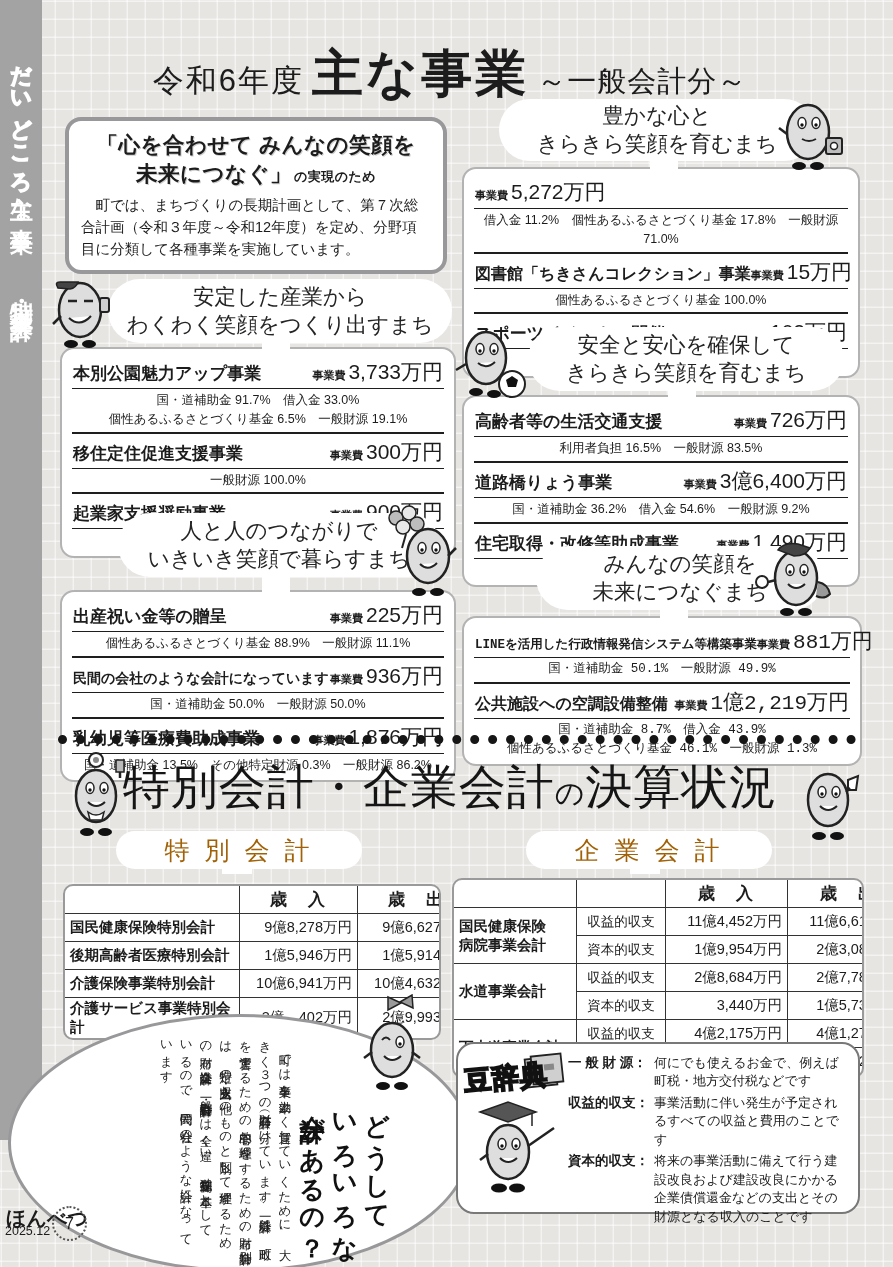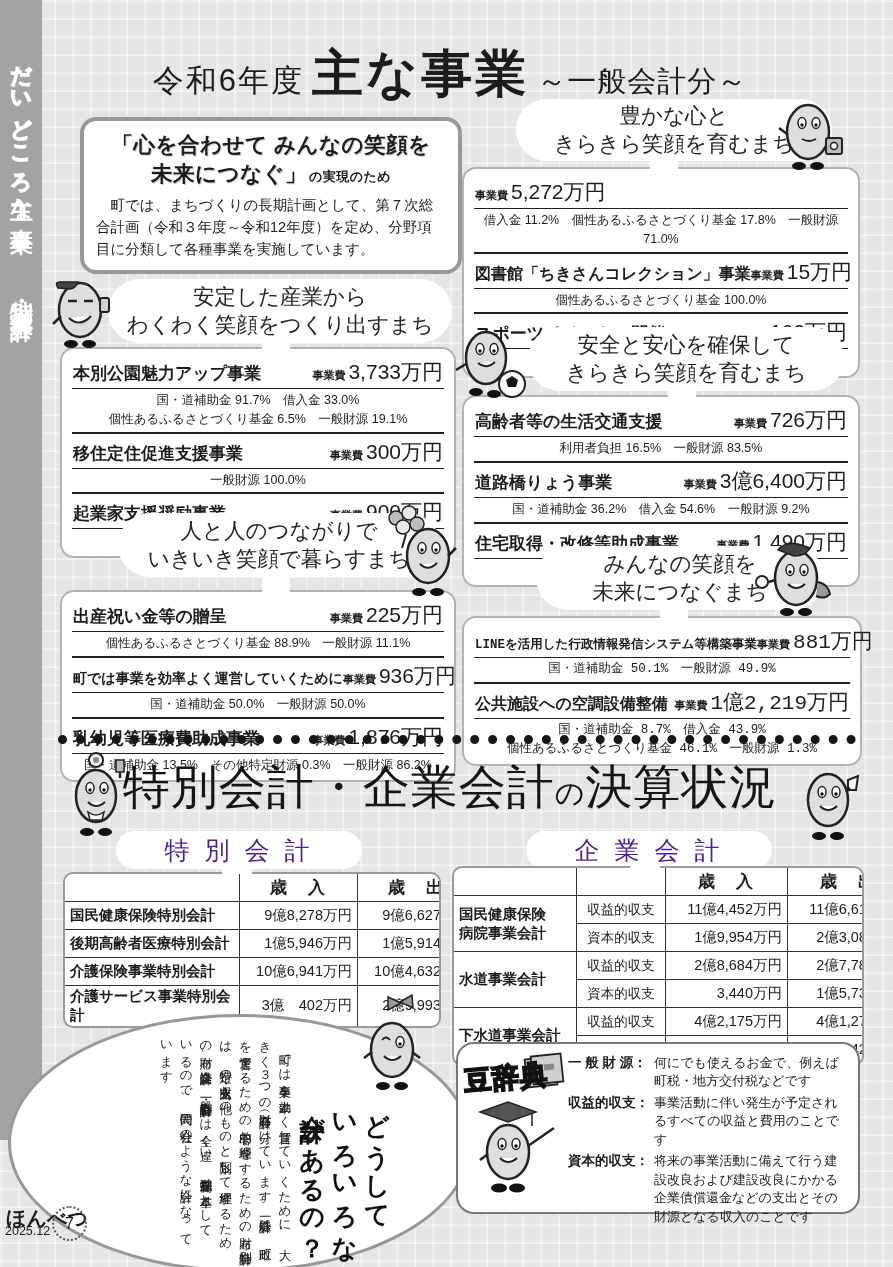--- a/index.html
+++ b/index.html
@@ -19,21 +19,21 @@
   .sb{position:absolute;writing-mode:vertical-rl;font-weight:bold;left:7px;letter-spacing:3px;}
   .sb1{top:50px;font-size:21px;color:#a3a3a3;-webkit-text-stroke:1.3px #ffffff;text-shadow:0 0 1px #fff;}
   .sb2{top:178px;font-size:23px;color:#fff;}
   .sb3{top:282px;font-size:23px;color:#fff;}
   
   .main-title{position:absolute;left:50px;top:40px;width:800px;display:flex;justify-content:center;align-items:baseline;gap:8px;z-index:2;}
   .mt-era{font-size:31px;letter-spacing:2px;}
   .mt-main{font-size:51px;font-weight:bold;letter-spacing:3px;}
   .mt-suffix{font-size:29px;letter-spacing:1px;}
   
-  .slogan-box{position:absolute;left:80px;top:117px;width:382px;box-sizing:border-box;background:#fff;border:4px solid #98989a;border-radius:16px;padding:9px 10px 10px;z-index:2;}
+  .slogan-box{position:absolute;left:65px;top:117px;width:382px;box-sizing:border-box;background:#fff;border:4px solid #98989a;border-radius:16px;padding:9px 10px 10px;z-index:2;}
   .slogan-l1,.slogan-l2{font-size:21.5px;font-weight:bold;text-align:center;letter-spacing:0.5px;text-shadow:1px 1px 0 #cfcfcf;}
   .slogan-l2 .sfx{font-size:13px;text-shadow:none;margin-left:2px;}
   .slogan-body{font-size:14.5px;line-height:1.5;margin:7px 2px 0;}
   
   .bubble{position:absolute;background:#fff;border-radius:40px;display:flex;align-items:center;justify-content:center;text-align:center;font-size:21.5px;line-height:1.32;white-space:pre-line;z-index:2;color:#242424;}
   .tail{position:absolute;background:#fff;z-index:3;}
   
   .pbox{position:absolute;background:#fff;border:2px solid #b3b3b3;border-radius:14px;box-sizing:border-box;padding:5px 10px 3px;z-index:2;}
   .proj+.proj{border-top:2.5px solid #1e1e1e;}
   .p-head{display:flex;justify-content:space-between;align-items:baseline;padding:4px 1px 2px;border-bottom:1.5px solid #1e1e1e;}
@@ -43,23 +43,23 @@
   .p-name.xs{font-size:12.5px;}
   .p-cost{white-space:nowrap;}
   .p-cost-label{font-size:11px;font-weight:bold;margin-right:3px;}
   .p-cost-val{font-size:21px;}
   .p-bd{font-size:12.5px;text-align:center;white-space:pre-line;line-height:1.5;padding:2px 0 3px;}
   
   .dots{position:absolute;left:58px;top:735px;width:798px;height:0;border-top:9px dotted #161616;z-index:2;}
   
   .settle-heading{position:absolute;left:70px;top:756px;width:760px;text-align:center;font-size:47px;letter-spacing:1px;color:#151515;z-index:2;font-weight:500;}
   .settle-heading .no{font-size:29px;}
-  .stadium{position:absolute;height:38px;background:#fff;border-radius:22px;display:flex;align-items:center;justify-content:center;font-size:25px;letter-spacing:4px;z-index:2;color:#4c1d95;}
-  
-  .twrap{position:absolute;background:#fff;border:2px solid #9a9a9a;border-radius:10px;overflow:hidden;z-index:2;box-sizing:border-box;}
+  .stadium{position:absolute;height:38px;background:#fff;border-radius:22px;display:flex;align-items:center;justify-content:center;font-size:25px;letter-spacing:4px;z-index:2;color:#a16207;}
+  
+  .twrap{position:absolute;background:#fff;border:2px solid #9a9a9a;border-radius:10px;overflow:hidden;z-index:2;box-sizing:border-box;margin-top:12px;}
   table.acct{border-collapse:collapse;width:100%;table-layout:fixed;}
   .acct th,.acct td{border:1.2px solid #333;padding:1px 5px;height:25px;font-size:15px;}
   .acct tr>*:first-child{border-left:none;}
   .acct tr>*:last-child{border-right:none;}
   .acct tr:first-child>*{border-top:none;}
   .acct tr:last-child>*{border-bottom:none;}
   .acct th{font-size:17px;font-weight:bold;letter-spacing:2px;}
   .acct th.blank{border-top:none;}
   .acct td.nm{font-weight:bold;font-size:14.5px;text-align:left;white-space:pre-line;line-height:1.3;}
   .acct td.type{font-size:13.5px;text-align:center;white-space:nowrap;}
@@ -164,35 +164,35 @@
   <section class="pbox" style="left:60px;top:590px;width:396px;">
     <div class="proj">
       <div class="p-head">
           <span class="p-name">出産祝い金等の贈呈</span>
           <span class="p-cost"><span class="p-cost-label">事業費</span><span class="p-cost-val">225万円</span></span>
         </div>
       <div class="p-bd">個性あるふるさとづくり基金 88.9%　一般財源 11.1%</div>
     </div>
     <div class="proj">
       <div class="p-head">
-          <span class="p-name sm">町では事業を効率よく運営していくために</span>
+          <span class="p-name sm">民間の会社のような会計になっています</span>
           <span class="p-cost"><span class="p-cost-label">事業費</span><span class="p-cost-val">936万円</span></span>
         </div>
       <div class="p-bd">国・道補助金 50.0%　一般財源 50.0%</div>
     </div>
     <div class="proj">
       <div class="p-head">
           <span class="p-name">乳幼児等医療費助成事業</span>
           <span class="p-cost"><span class="p-cost-label">事業費</span><span class="p-cost-val">1,876万円</span></span>
         </div>
       <div class="p-bd">国・道補助金 13.5%　その他特定財源 0.3%　一般財源 86.2%</div>
     </div>
   </section>
 
-  <div class="bubble" style="left:516px;top:99px;width:316px;height:62px;font-family:Liberation Serif, serif;"><span>豊かな心と
+  <div class="bubble" style="left:499px;top:99px;width:316px;height:62px;font-family:Liberation Serif, serif;"><span>豊かな心と
 きらきら笑顔を育むまち</span></div>
   <div class="tail" style="left:650px;top:155px;width:28px;height:14px;"></div>
   <svg class="mascot" style="left:772px;top:92px;" width="76" height="84" viewBox="0 0 76 84">
     <ellipse cx="36" cy="40" rx="21" ry="27" fill="#dedede" stroke="#222" stroke-width="2.5"></ellipse>
     <ellipse cx="30" cy="31" rx="4" ry="5.5" fill="#fff" stroke="#222" stroke-width="1.5"></ellipse>
     <ellipse cx="44" cy="31" rx="4" ry="5.5" fill="#fff" stroke="#222" stroke-width="1.5"></ellipse>
     <circle cx="30" cy="33" r="1.7" fill="#111"></circle>
       <circle cx="44" cy="33" r="1.7" fill="#111"></circle>
     <path d="M30 47 Q37 51 44 47" fill="none" stroke="#222" stroke-width="2"></path>
     <rect x="54" y="46" width="16" height="16" rx="2" fill="#bdbdbd" stroke="#222" stroke-width="2"></rect>

